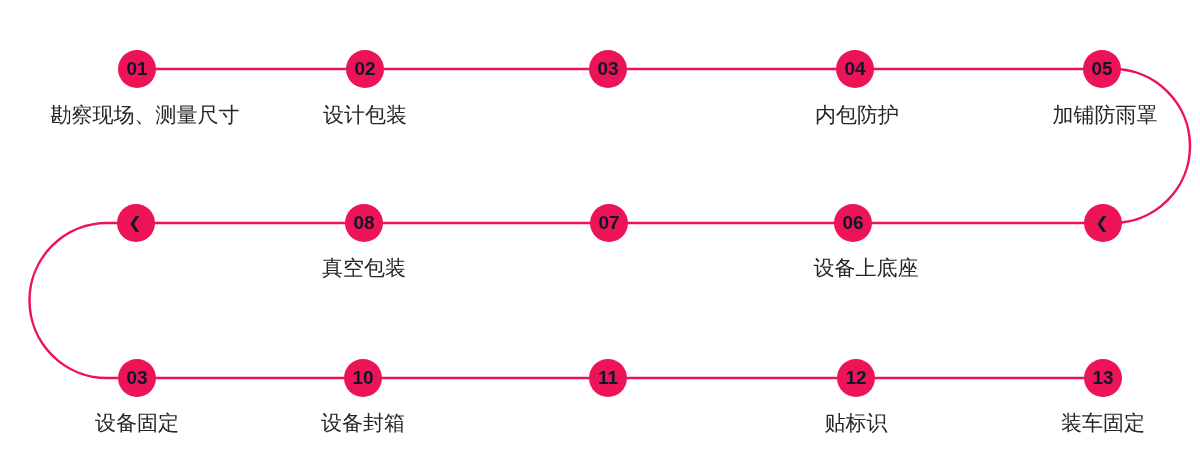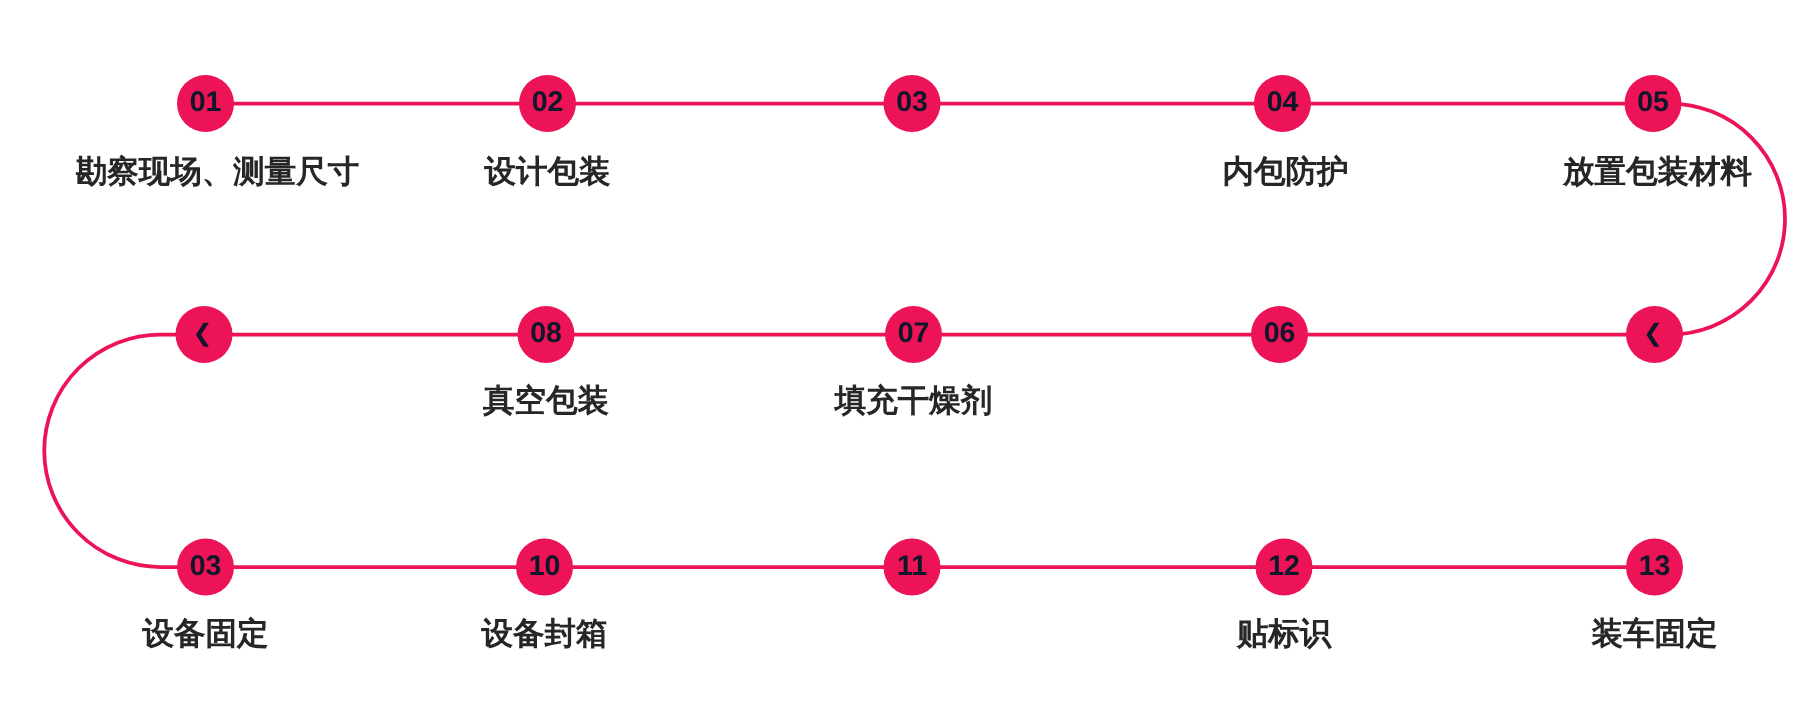--- a/index.html
+++ b/index.html
@@ -29,21 +29,20 @@
   .node.chevron { font-size:16px; }
   .node.chevron span { position:relative; left:-1px; top:-1px; }
   .step-label {
     position:absolute;
     transform:translateX(-50%);
     font-size:21px;
     line-height:24px;
     color:var(--text);
     white-space:nowrap;
     z-index:1;
-    font-weight:bold;
   }
 </style>
 </head>
 <body>
 
 <div class="canvas">
 
   <svg class="flow-svg" width="1200" height="471" viewBox="0 0 1200 471">
     <path d="M137 69 H1113 A77 77 0 0 1 1113 223 H107 A77.5 77.5 0 0 0 107 378 H1103" fill="none" stroke-width="2.5" stroke="#EC1456"></path>
   </svg>
@@ -60,39 +59,39 @@
   <div class="node" style="left:855px;top:69px">
       <span>04</span>
     </div>
   <div class="node" style="left:1102px;top:69px">
       <span>05</span>
     </div>
 
   <div class="step-label" style="left:145px;top:103px">勘察现场、测量尺寸</div>
   <div class="step-label" style="left:365px;top:103px">设计包装</div>
   <div class="step-label" style="left:857px;top:103px">内包防护</div>
-  <div class="step-label" style="left:1105px;top:103px">放置包装材料</div>
+  <div class="step-label" style="left:1105px;top:103px">加铺防雨罩</div>
 
   <div class="node chevron" style="left:1103px;top:223px">
       <span>❮</span>
     </div>
   <div class="node" style="left:853px;top:223px">
       <span>06</span>
     </div>
   <div class="node" style="left:609px;top:223px">
       <span>07</span>
     </div>
   <div class="node" style="left:364px;top:223px">
       <span>08</span>
     </div>
   <div class="node chevron" style="left:136px;top:223px">
       <span>❮</span>
     </div>
 
-  <div class="step-label" style="left:609px;top:256px">填充干燥剂</div>
+  <div class="step-label" style="left:866px;top:256px">设备上底座</div>
   <div class="step-label" style="left:364px;top:256px">真空包装</div>
 
   <div class="node" style="left:137px;top:378px">
       <span>03</span>
     </div>
   <div class="node" style="left:363px;top:378px">
       <span>10</span>
     </div>
   <div class="node" style="left:608px;top:378px">
       <span>11</span>

